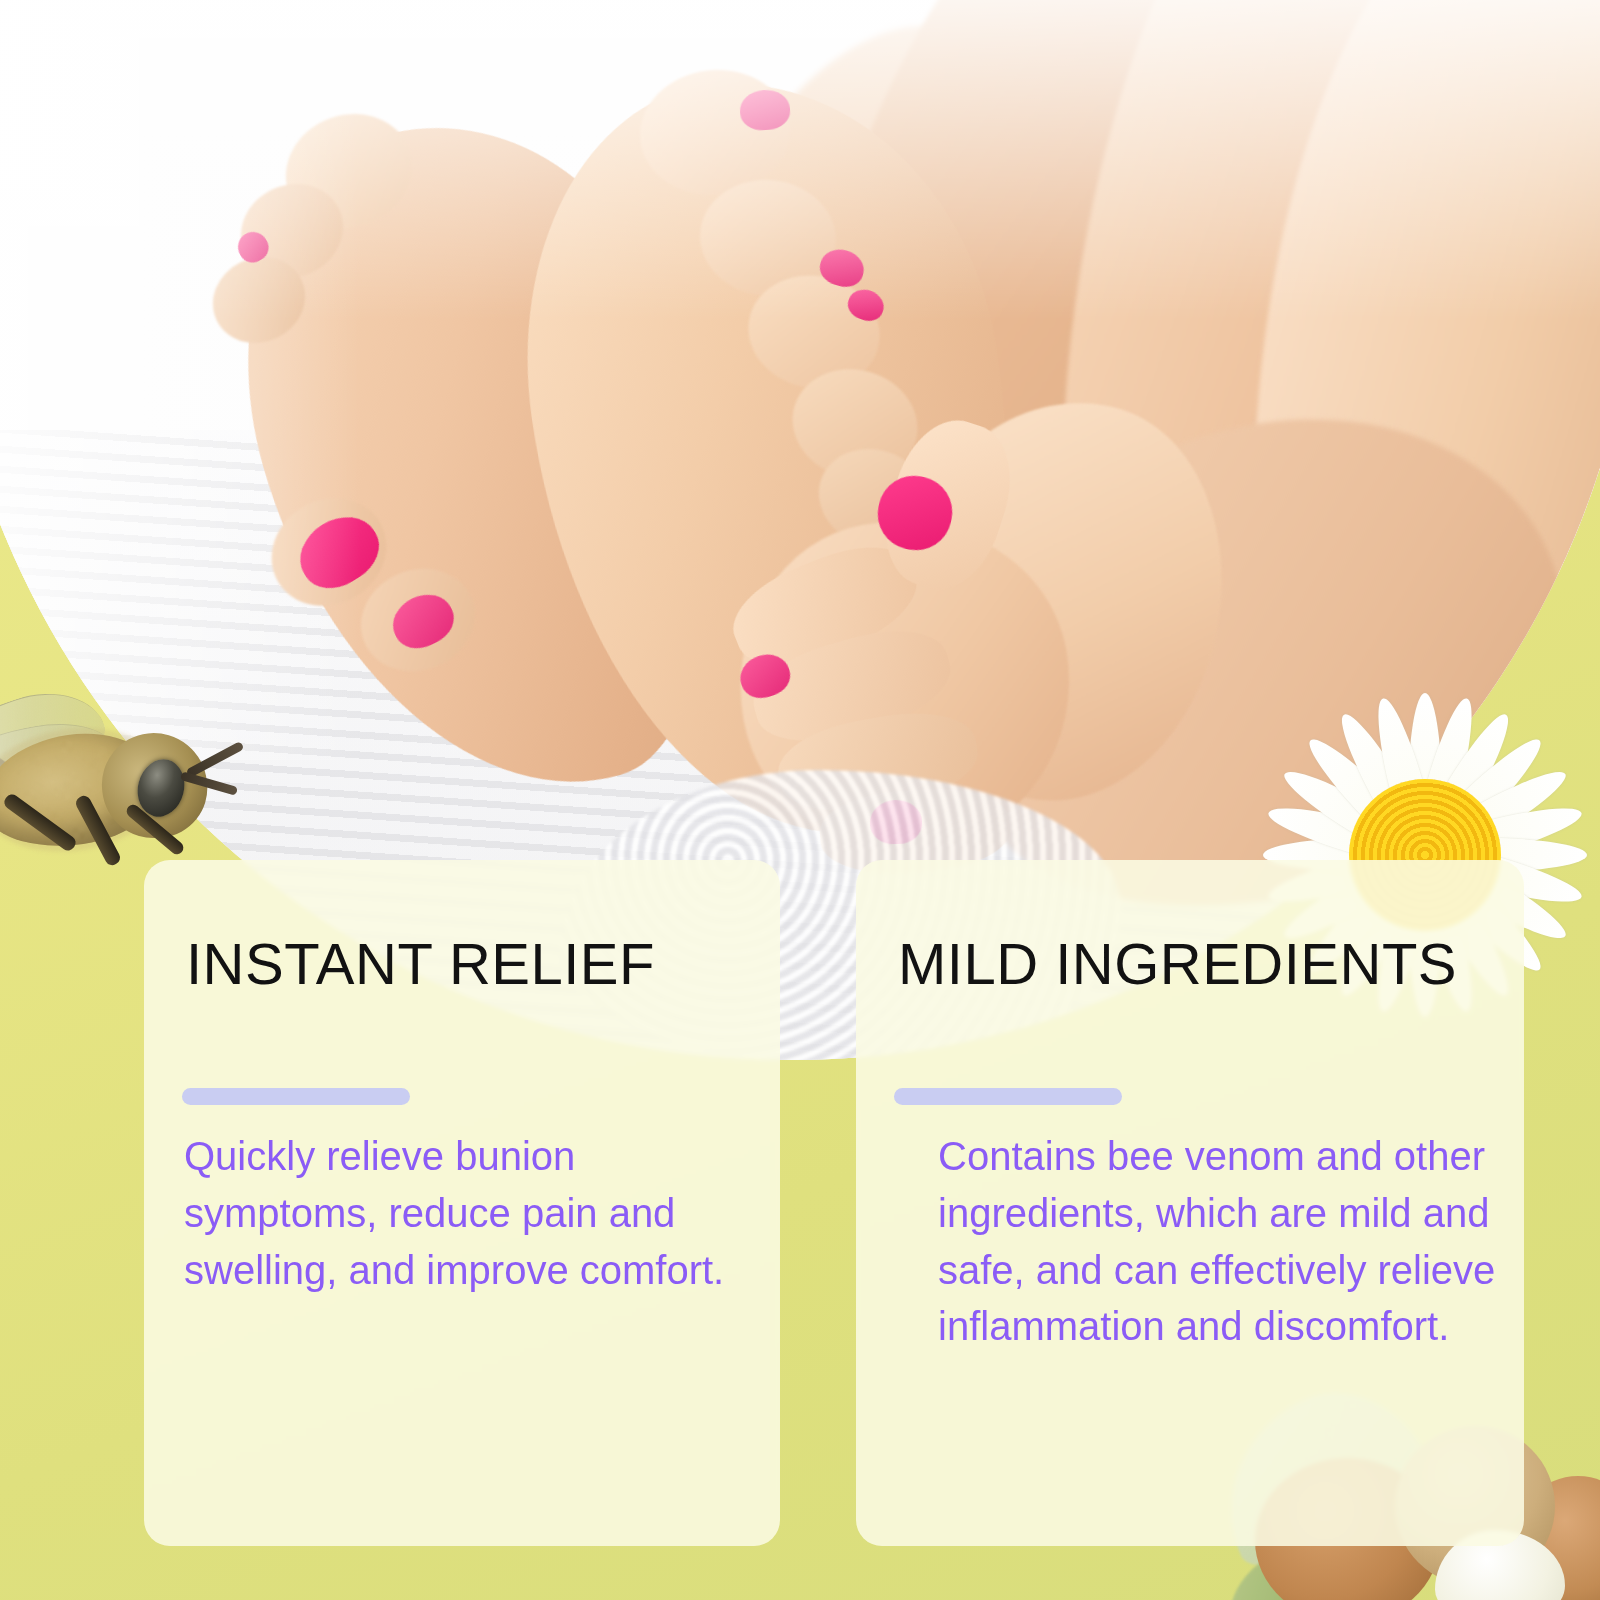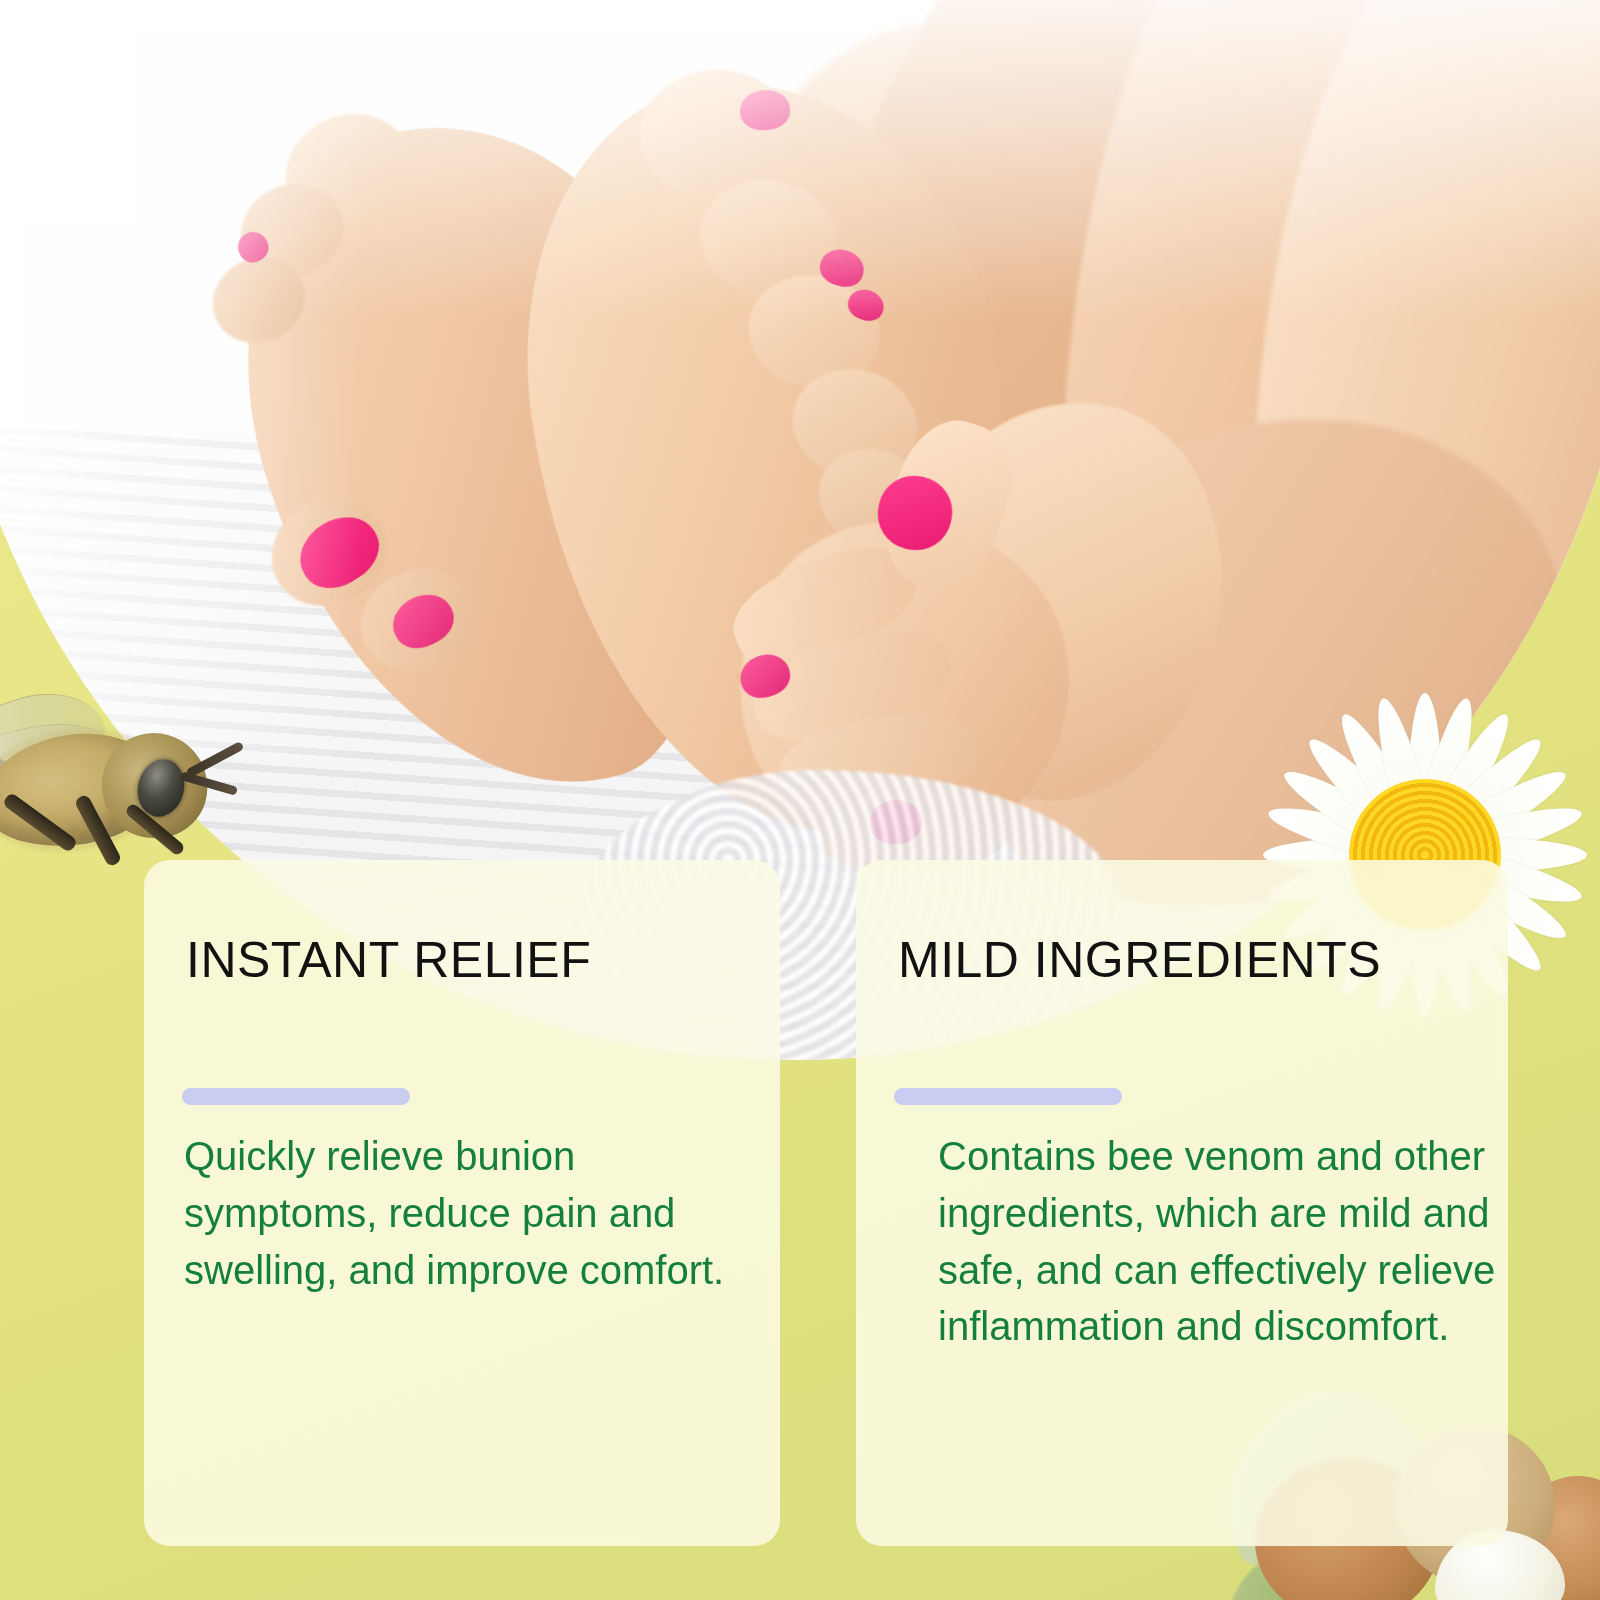--- a/index.html
+++ b/index.html
@@ -190,33 +190,33 @@
   }
 
   
   .card{
     position:absolute;top:860px;height:686px;
     background:rgba(250,250,226,.88);
     border-radius:26px;
     backdrop-filter:blur(2px);
   }
   .card.left{left:144px;width:636px;}
-  .card.right{left:856px;width:652px;}
+  .card.right{left:856px;width:652px;padding-left:16px;}
   .card-title{
     position:absolute;left:42px;top:75px;
-    font-size:50px;letter-spacing:.5px;font-weight:400;color:#121212;
+    font-size:58px;letter-spacing:.5px;font-weight:400;color:#121212;
     white-space:nowrap;line-height:1;
   }
   .card-divider{
     position:absolute;left:38px;top:228px;width:228px;height:17px;
     background:#c9cdf2;border-radius:9px;
   }
   .card-body{
     position:absolute;left:40px;top:268px;width:560px;
-    font-size:40px;line-height:1.42;color:#15803d;font-weight:400;
+    font-size:40px;line-height:1.42;color:#8b5cf6;font-weight:400;
   }
   .card.right .card-body{width:580px;margin-left:42px;}
 </style>
 </head>
 <body>
 
 <div class="stage">
 
   <div class="bg-yellow"></div>
   <div class="bg-white-top"></div>

